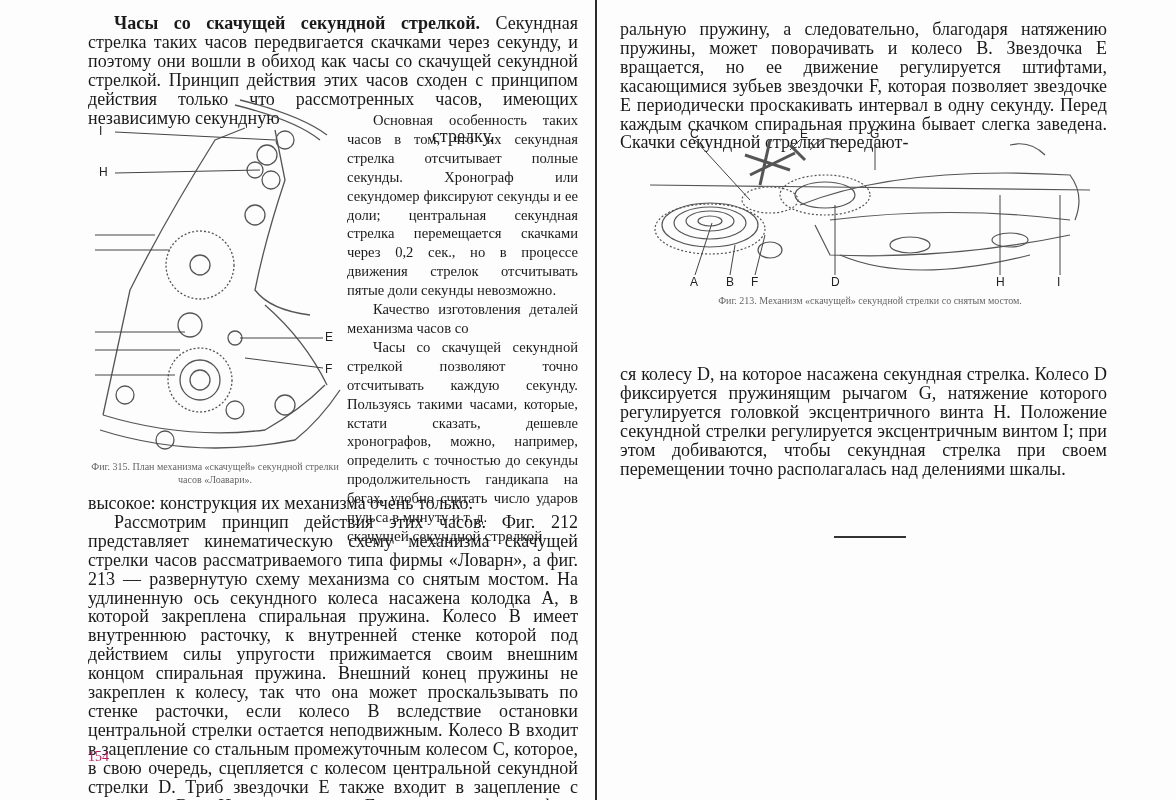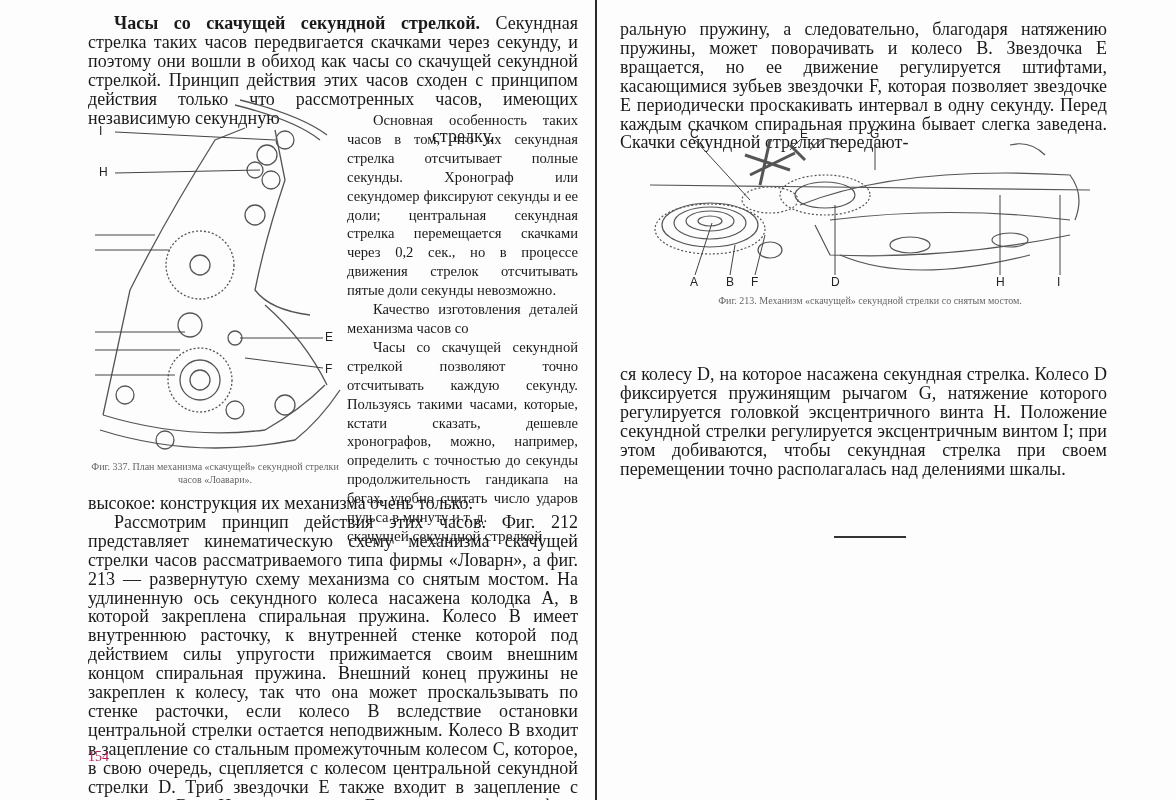--- a/index.html
+++ b/index.html
@@ -80,21 +80,21 @@
       <line x1="145" y1="238" x2="228" y2="238"></line>
       <line x1="150" y1="258" x2="228" y2="268"></line>
     </g>
   </svg>
   <span class="fig-label" style="left:4px; top:24px;">I</span>
   <span class="fig-label" style="left:4px; top:65px;">H</span>
   <span class="fig-label" style="left:230px; top:230px;">E</span>
   <span class="fig-label" style="left:230px; top:262px;">F</span>
 </div>
 
-<div class="caption cap-212">Фиг. 337. План механизма «скачущей» секундной стрелки часов «Лоавари».</div>
+<div class="caption cap-212">Фиг. 315. План механизма «скачущей» секундной стрелки часов «Лоавари».</div>
 
 <div class="text l-side">
   <p>Основная особенность таких часов в том, что их секундная стрелка отсчитывает полные секунды. Хронограф или секундомер фиксируют секунды и ее доли; центральная секундная стрелка перемещается скачками через 0,2 сек., но в процессе движения стрелок отсчитывать пятые доли секунды невозможно.</p>
   <p>Качество изготовления деталей механизма часов со</p>
   <p>Часы со скачущей секундной стрелкой позволяют точно отсчитывать каждую секунду. Пользуясь такими часами, которые, кстати сказать, дешевле хронографов, можно, например, определить с точностью до секунды продолжительность гандикапа на бегах, удобно считать число ударов пульса в минуту и т. д.</p>
   <p class="noindent" style="font-size:15.2px;">скачущей секундной стрелкой</p>
 </div>
 
 <div class="text l-bottom" style="top:494px;">
   <p class="noindent">высокое: конструкция их механизма очень только.</p>

